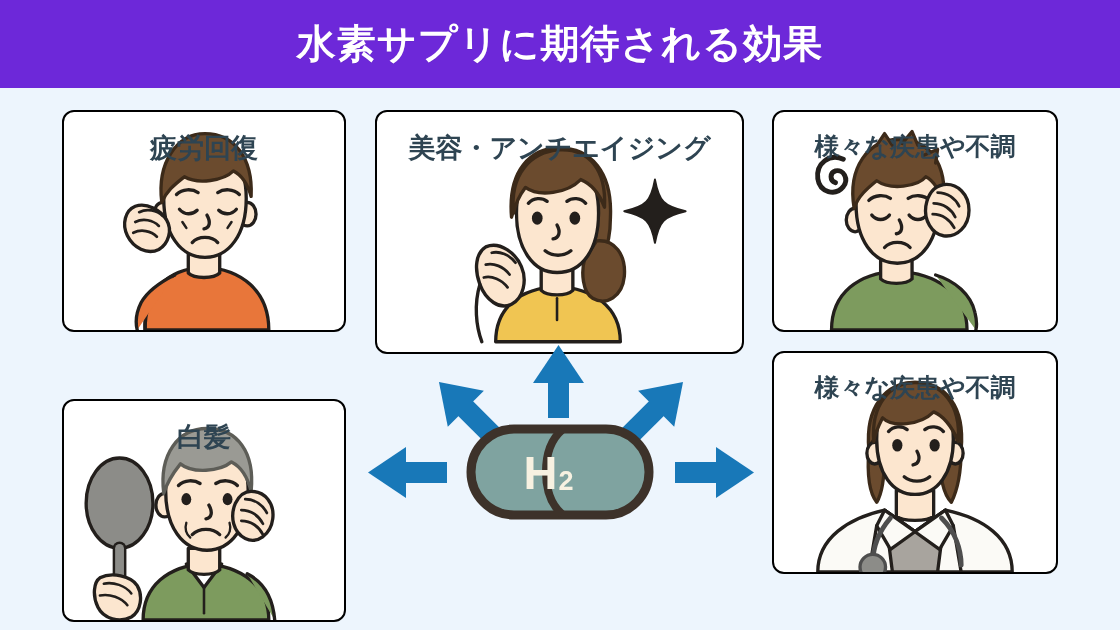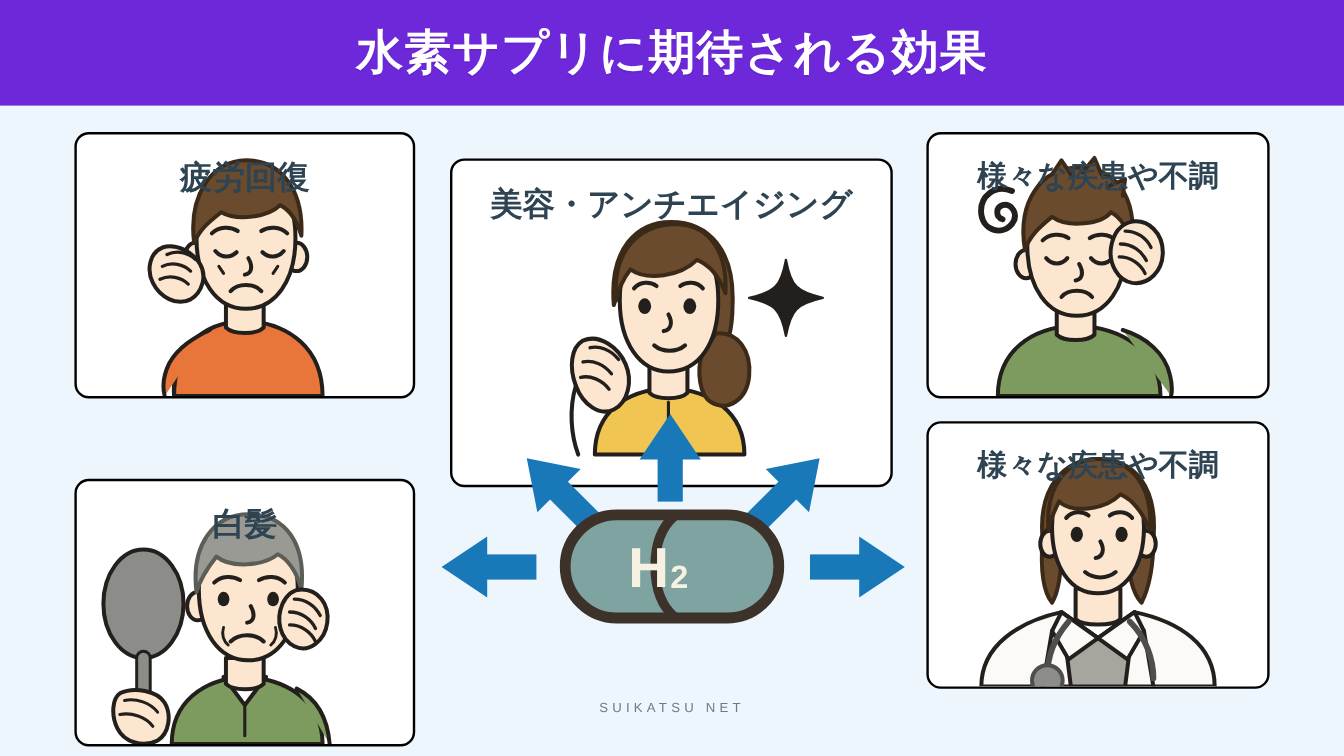--- a/index.html
+++ b/index.html
@@ -39,21 +39,21 @@
     text-align: center;
     color: #2e4452;
     font-weight: bold;
     white-space: nowrap;
     z-index: 3;
   }
   .art { position: absolute; left: 0; top: 0; width: 100%; height: 100%; }
   .art svg { display: block; width: 100%; height: 100%; }
 
   #card-fatigue   { left: 62px;  top: 110px; width: 284px; height: 222px; }
-  #card-beauty    { left: 375px; top: 110px; width: 369px; height: 274px; margin-top: 22px; }
+  #card-beauty    { left: 375px; top: 110px; width: 369px; height: 244px; }
   #card-illness-1 { left: 772px; top: 110px; width: 286px; height: 222px; }
   #card-grayhair  { left: 62px;  top: 351px; width: 284px; height: 223px; margin-top: 48px; }
   #card-illness-2 { left: 772px; top: 351px; width: 286px; height: 223px; }
 
   #card-fatigue   .card-title { top: 18px; font-size: 27px; }
   #card-beauty    .card-title { top: 18px; font-size: 27px; }
   #card-illness-1 .card-title { top: 18px; font-size: 25px; }
   #card-grayhair  .card-title { top: 18px; font-size: 27px; }
   #card-illness-2 .card-title { top: 18px; font-size: 25px; }
 
@@ -351,16 +351,15 @@
       <rect x="5" y="5" width="178" height="86" rx="43" ry="43" fill="#7fa3a0" stroke="#3d322a" stroke-width="9"></rect>
       <path d="M96 6 C82 18 80 36 80 48 C80 60 82 78 96 90" fill="none" stroke="#3d322a" stroke-width="8"></path>
     </svg>
     <div class="capsule-label">
       <span>H</span>
         <sub>2</sub>
     </div>
   </div>
 
   <div class="footer">
-    <span class="footer-en">SUIKATSU NET</span>
   </div>
 
 </div>
 
 </body></html>

